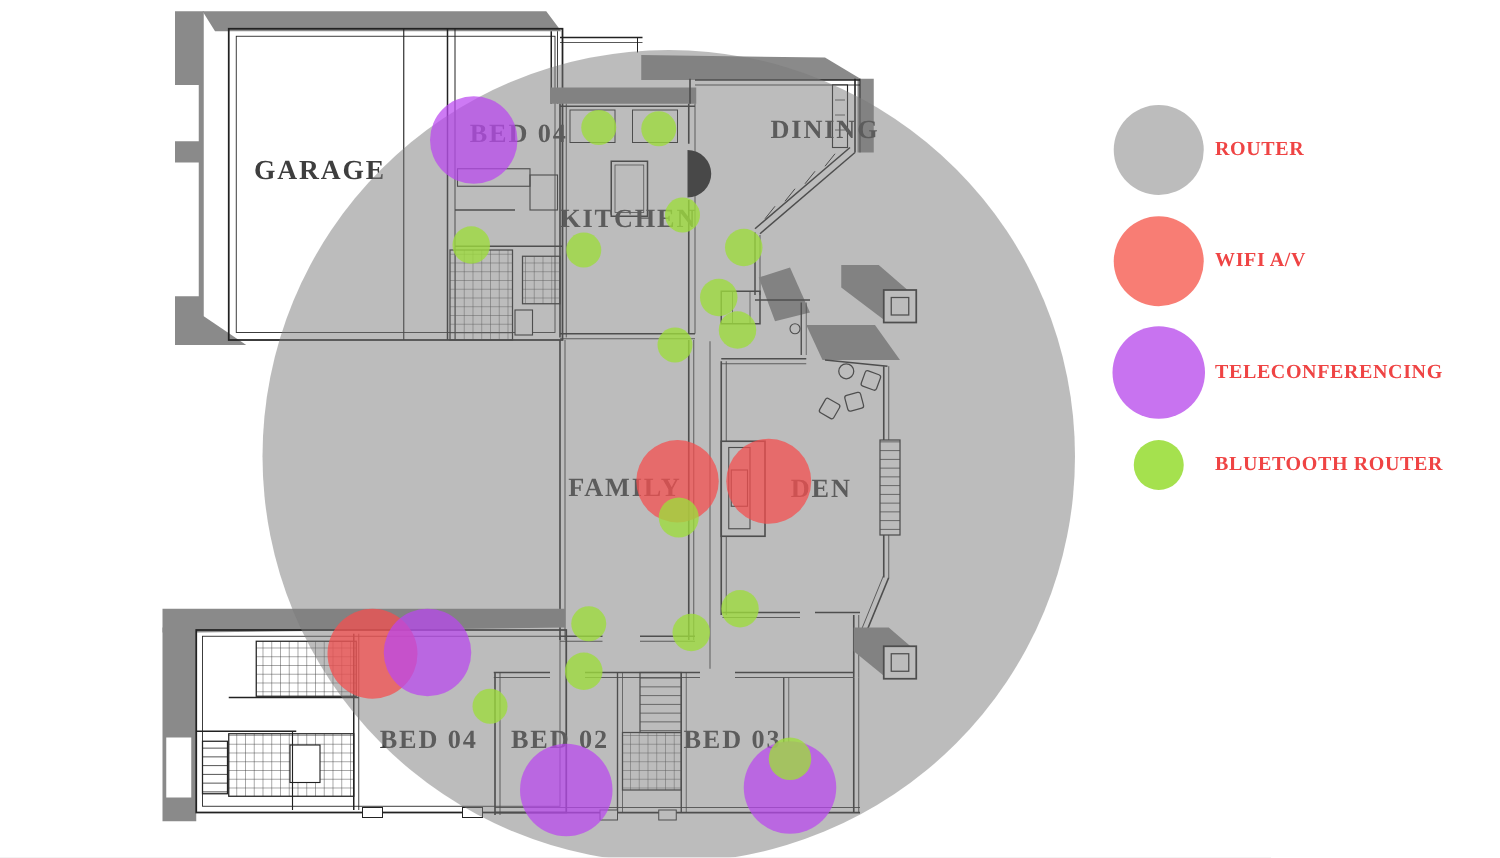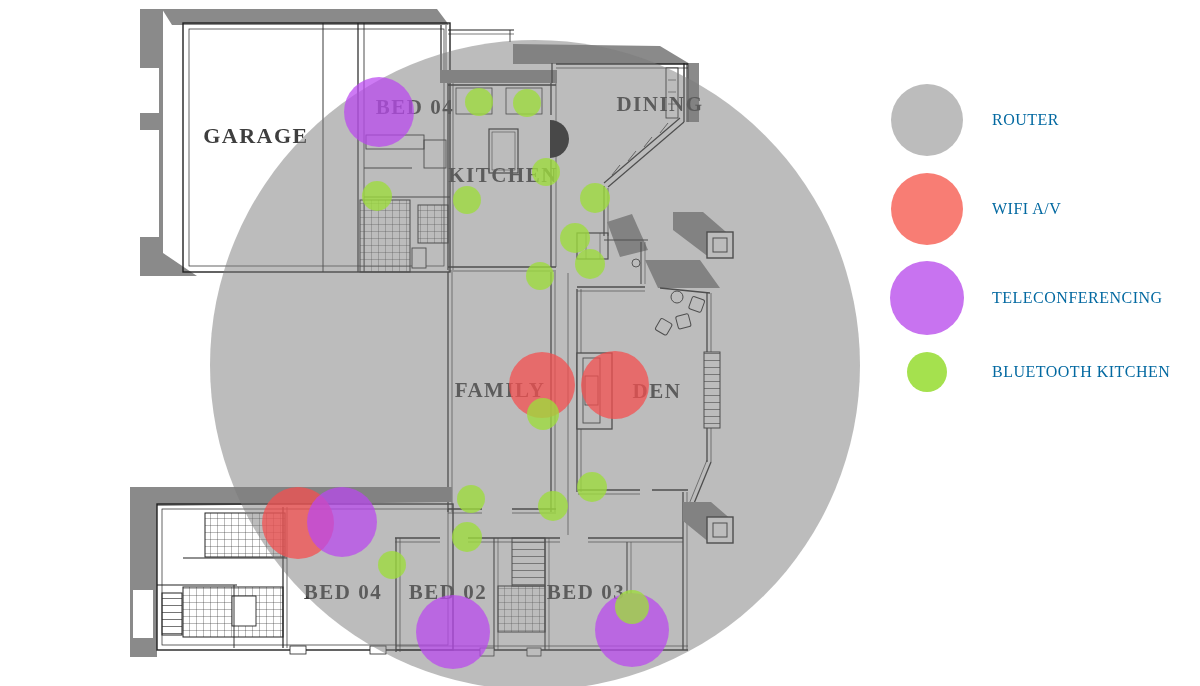--- a/index.html
+++ b/index.html
@@ -9,21 +9,21 @@
   .layer{position:absolute;left:0;top:0;width:1200px;height:686px;pointer-events:none;}
   .room-label{position:absolute;transform:translate(-50%,-50%);
       font-weight:700;font-size:21px;letter-spacing:1.5px;color:#3e3e3e;white-space:nowrap;}
   .room-label.big{font-size:22px;}
   .coverage{position:absolute;border-radius:50%;}
   .dev{position:absolute;border-radius:50%;}
   #legend{position:absolute;left:888px;top:78px;width:300px;height:330px;}
   .legend-item{position:absolute;left:0;width:300px;}
   .legend-swatch{position:absolute;border-radius:50%;}
   .legend-label{position:absolute;left:84px;transform:translateY(-50%);
-      font-weight:400;font-size:16px;letter-spacing:0.5px;color:#0369a1;white-space:nowrap;margin-left:20px;}
+      font-weight:700;font-size:16px;letter-spacing:0.5px;color:#ef4444;white-space:nowrap;}
 </style>
 </head>
 <body>
 
 <div id="stage">
 
   <svg id="plan-svg" width="1200" height="686" viewBox="0 0 1200 686">
     <defs>
       <pattern id="hatch" width="7" height="7" patternUnits="userSpaceOnUse">
         <path d="M0 0H7M0 0V7" stroke="#3a3a3a" stroke-width="0.7" fill="none"></path>
@@ -258,17 +258,17 @@
       <div class="legend-item" style="top: 131px;">
         <div class="legend-swatch" style="left: 3px; top: -36px; height: 72px; width: 72px; background: rgb(248, 125, 116);"></div>
         <div class="legend-label">WIFI A/V</div>
       </div>
       <div class="legend-item" style="top: 220px;">
         <div class="legend-swatch" style="left: 2px; top: -37px; height: 74px; width: 74px; background: rgb(200, 115, 240);"></div>
         <div class="legend-label">TELECONFERENCING</div>
       </div>
       <div class="legend-item" style="top: 294px;">
         <div class="legend-swatch" style="left: 19px; top: -20px; height: 40px; width: 40px; background: rgb(165, 225, 78);"></div>
-        <div class="legend-label">BLUETOOTH KITCHEN</div>
+        <div class="legend-label">BLUETOOTH ROUTER</div>
       </div>
     </div>
 
 </div>
 
 </body></html>

